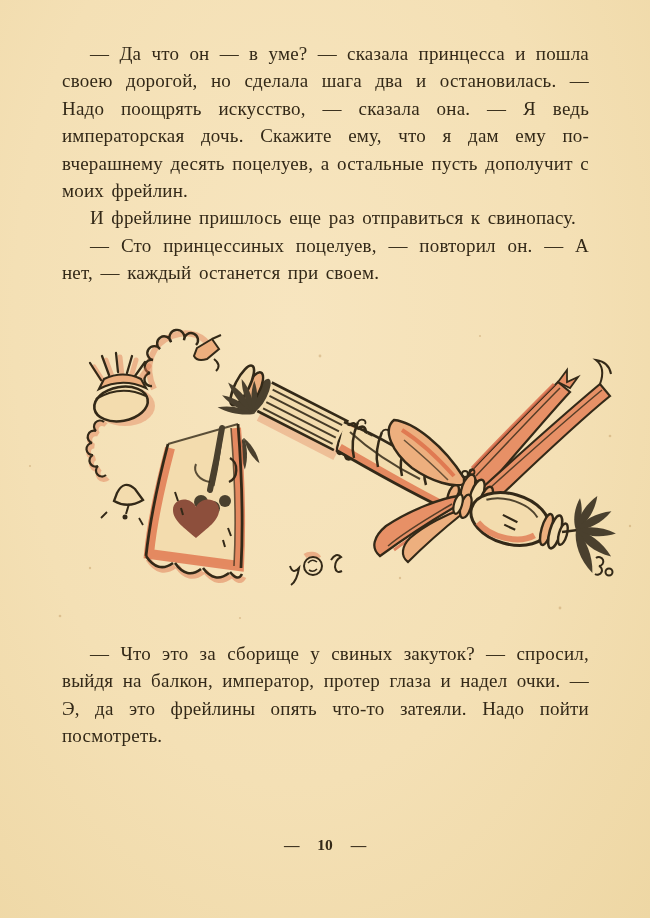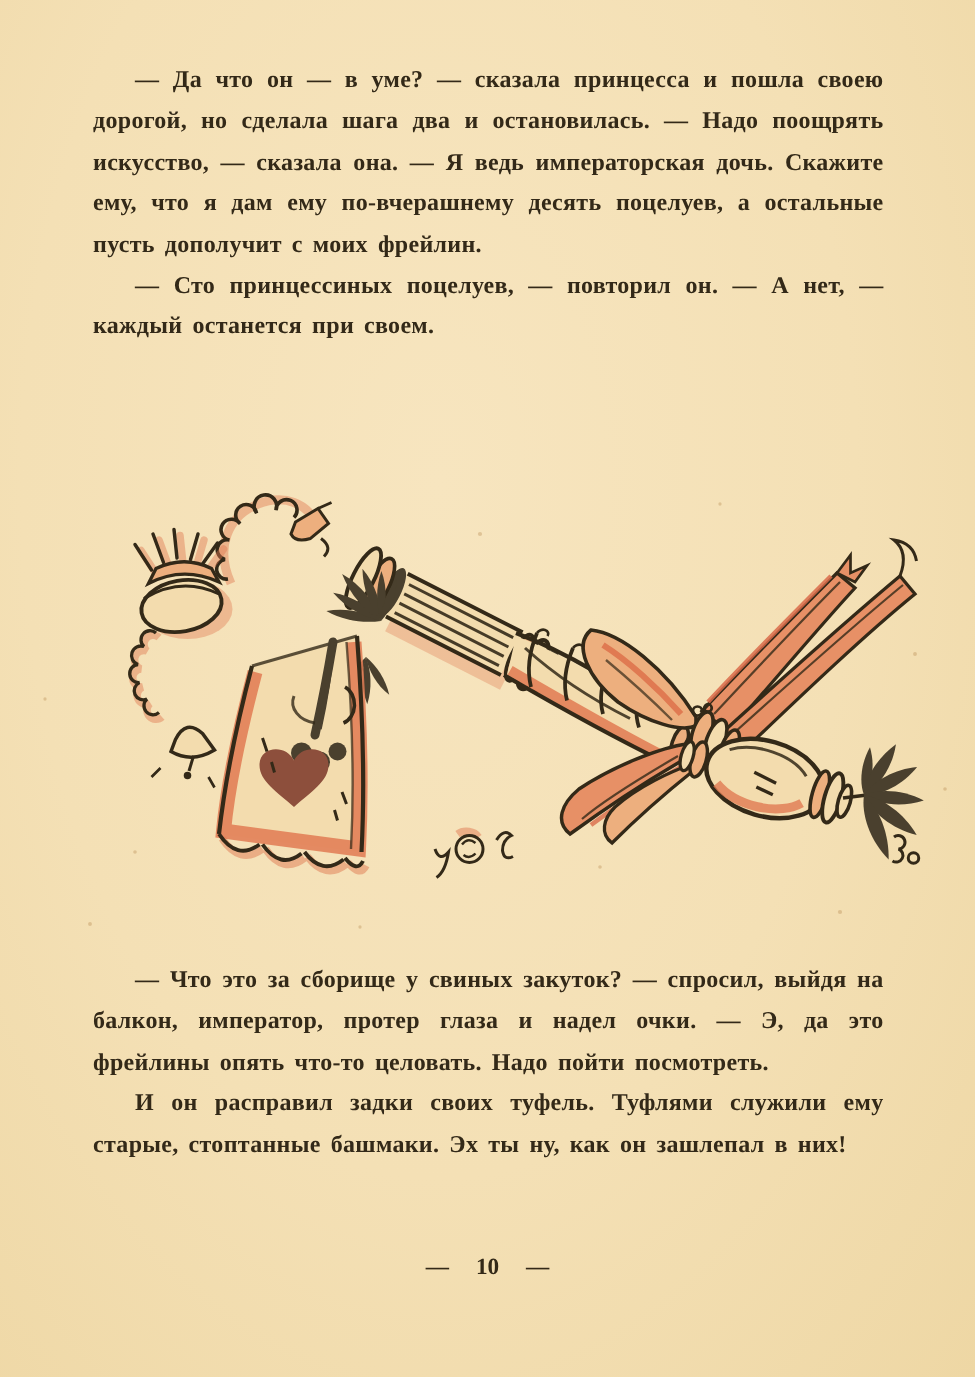--- a/index.html
+++ b/index.html
@@ -12,38 +12,39 @@
     position:relative;width:650px;height:918px;
     background:radial-gradient(ellipse at 45% 35%, #f7e5bf 0%, var(--paper) 55%, #eed7a4 100%);
     font-family:"Liberation Serif","DejaVu Serif",serif;
     color:var(--ink);
   }
   .textcol{position:absolute;left:62px;width:527px;}
   .text-top{top:40px;}
   .text-bottom{top:640px;}
   .textcol p{
     margin:0;
-    font-size:16px;font-weight:bold;line-height:27.4px;
+    font-size:19px;font-weight:normal;line-height:27.4px;
     text-align:justify;text-indent:28px;
     word-spacing:2.5px;letter-spacing:.2px;
     color:var(--ink);
   }
   .illustration{position:absolute;top:316px;left:0;width:650px;height:326px;}
   .page-number{
     position:absolute;top:836px;left:0;width:650px;text-align:center;
     font-size:15.5px;font-weight:bold;word-spacing:14px;color:var(--ink);
   }
 </style>
 </head>
 <body>
 
 <div class="page">
 
   <div class="textcol text-top">
     <p>— Да что он — в уме? — сказала принцесса и пошла своею дорогой, но сделала шага два и остановилась. — Надо поощрять искусство, — сказала она. — Я ведь императорская дочь. Скажите ему, что я дам ему по-вчерашнему десять поцелуев, а остальные пусть дополучит с моих фрейлин.</p>
+    <p>И фрейлине пришлось еще раз отправиться к свинопасу.</p>
     <p>— Сто принцессиных поцелуев, — повторил он. — А нет, — каждый останется при своем.</p>
   </div>
 
   <svg class="illustration" viewBox="0 0 650 326" aria-hidden="true">
 
     <g fill="rgba(170,120,60,.30)">
       <circle cx="60" cy="300" r="1.3"></circle>
         <circle cx="170" cy="20" r="1.1"></circle>
         <circle cx="320" cy="40" r="1.4"></circle>
       <circle cx="480" cy="20" r="1.1"></circle>
@@ -209,18 +210,17 @@
     <g>
       <path d="M305,240 a9,7 0 0 1 14,2" style="stroke:var(--salmon);stroke-width:5;fill:none;opacity:.5"></path>
       <path d="M290,250 q3,9 9,2 q-2,13 -8,17" style="stroke:var(--ink);stroke-width:2;fill:none"></path>
       <circle cx="313" cy="250" r="9" style="stroke:var(--ink);stroke-width:2;fill:none"></circle>
       <path d="M308,247 q4,-5 9,-1 M309,254 q4,3 8,-1" style="stroke:var(--ink);stroke-width:1.6;fill:none"></path>
       <path d="M331,244 q5,-8 10,-3 q-6,3 -6,10 q1,7 7,4" style="stroke:var(--ink);stroke-width:2;fill:none"></path>
     </g>
   </svg>
 
   <div class="textcol text-bottom">
-    <p>— Что это за сборище у свиных закуток? — спросил, выйдя на балкон, император, протер глаза и надел очки. — Э, да это фрейлины опять что-то целовать. Надо пойти посмотреть.</p>
-    <p>И он расправил задки своих туфель. Туфлями служили ему старые, стоптанные башмаки. Эх ты ну, как он зашлепал в них!</p>
+    <p>— Что это за сборище у свиных закуток? — спросил, выйдя на балкон, император, протер глаза и надел очки. — Э, да это фрейлины опять что-то затеяли. Надо пойти посмотреть.</p>
   </div>
 
   <div class="page-number">— 10 —</div>
 </div>
 
 </body></html>

